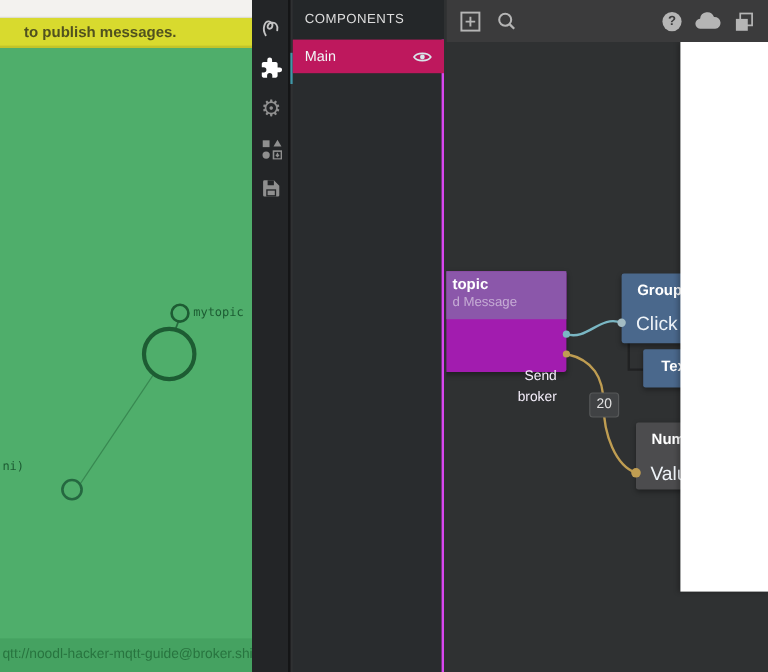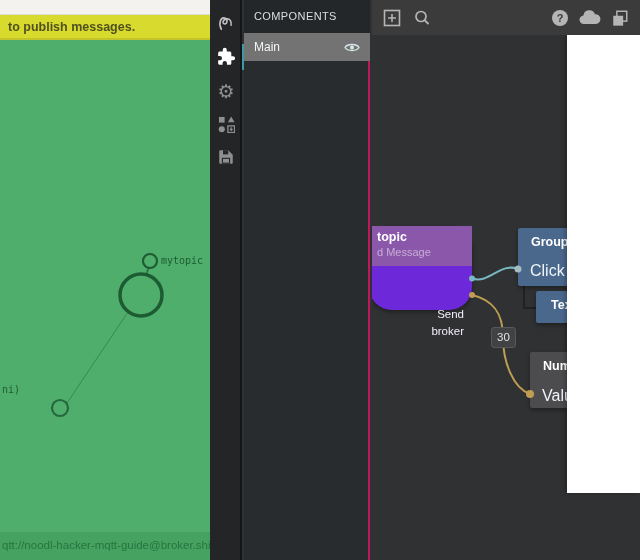--- a/index.html
+++ b/index.html
@@ -7,21 +7,21 @@
     font-family:"Liberation Sans", sans-serif; }
   #app { position:relative; width:640px; height:560px; overflow:hidden; }
   .abs { position:absolute; }
 
   
   #browser { left:0; top:0; width:210px; height:560px; background:#4fae6b; }
   #browser-topstrip { left:0; top:0; width:210px; height:15px; background:#f3f2ef;
     border-bottom:1px solid #ddddd2; }
   #banner { left:0; top:15px; width:210px; height:25px; background:#d8da2e;
     color:#50511f; font-size:12.5px; font-weight:600; line-height:25px;
-    padding-left:8px; white-space:nowrap; overflow:hidden;
+    padding-left:20px; white-space:nowrap; overflow:hidden;
     border-bottom:2px solid #c2c429; }
   #viz-svg { left:0; top:40px; }
   .viz-label { color:#1d5c33; font-size:10px;
     font-family:"DejaVu Sans Mono", monospace; white-space:nowrap; }
   #topic-label { left:161px; top:255px; }
   #client-label { left:2px; top:384px; }
   #status-bar { left:0; top:532px; width:210px; height:28px; background:#45a261;
     color:#28743f; font-size:11.5px; line-height:26px; white-space:nowrap;
     overflow:hidden; padding-left:2px; }
 
@@ -31,45 +31,45 @@
   
   #sidebar { left:0; top:0; width:32px; height:560px; background:#232527;
     border-right:2px solid #141516; }
   .side-icon { position:absolute; left:0; width:32px; height:30px;
     display:flex; align-items:center; justify-content:center; color:#8f8f8f; }
   .side-icon.active::after { content:""; position:absolute; right:-2px; top:2px;
     width:2px; height:26px; background:#3f98a8; }
 
   
   #panel { left:34px; top:0; width:126px; height:560px; background:#292c2e;
-    border-right:2px solid #be185d; }
+    border-right:2px solid #d946ef; }
   #panel-header { left:0; top:0; width:126px; height:33px; background:#242729;
     color:#dedede; font-size:11px; letter-spacing:.4px; line-height:33px;
     padding-left:10px; }
-  #main-row { left:0; top:33px; width:126px; height:28px; background:#737373;
+  #main-row { left:0; top:33px; width:126px; height:28px; background:#be185d;
     display:flex; align-items:center; }
   #main-row .row-label { color:#f2f6f7; font-size:12px; padding-left:10px; flex:1; }
   #main-row .row-eye { margin-right:10px; display:flex; }
 
   
   #canvas { left:162px; top:0; width:268px; height:560px; background:#2f3132;
     overflow:hidden; }
   #toolbar { left:0; top:0; width:268px; height:35px; background:#3b3b3c; z-index:6;
     display:flex; align-items:center; }
   .tb-icon { display:flex; align-items:center; justify-content:center;
     width:24px; height:24px; margin-left:6px; }
   .tb-right { margin-left:auto; display:flex; align-items:center; }
   .help-circle { width:16px; height:16px; border-radius:50%; background:#b5b5b5;
     color:#3b3b3c; font-size:11px; font-weight:bold; text-align:center;
     line-height:16px; }
 
   
   .node { position:absolute; z-index:2; border-radius:2px;
     box-shadow:0 2px 4px rgba(0,0,0,.35); color:#fff; font-size:12.5px; }
-  #node-message { left:-3px; top:226px; width:103px; height:84px; background:#6d28d9;border-radius:23px; }
+  #node-message { left:-3px; top:226px; width:103px; height:84px; background:#a21caf; }
   #node-message .node-head { position:absolute; left:0; top:0; right:0; height:40px;
     background:#8b57aa; }
   #node-message .node-title { position:absolute; left:8px; top:4px; font-weight:bold;
     white-space:nowrap; }
   #node-message .node-sub { position:absolute; left:8px; top:20px; font-size:11px;
     color:rgba(255,255,255,.5); white-space:nowrap; }
   .port-right { position:absolute; right:8px; font-size:11.5px; color:#f4eefa;
     white-space:nowrap;margin-top:36px; }
   #node-group { left:146px; top:228px; width:76px; height:58px; background:#4a688c;padding-left:28px; }
   #node-group .node-title { position:absolute; left:13px; top:7px; font-weight:600; }
@@ -160,21 +160,21 @@
     </div>
 
     <div id="canvas" class="abs">
 
       <svg id="wires-svg" width="268" height="560" viewBox="0 0 268 560">
         <path d="M 152 286 L 152 308 L 164 308" fill="none" stroke="#202122" stroke-width="2"></path>
         <path d="M 100 278.5 C 118 284 128 262 146 269" fill="none" stroke="#7ab7c4" stroke-width="2"></path>
         <path d="M 100 295 C 122 300 131 314 131 337 C 131 362 141 388 158 394" fill="none" stroke="#bf9d52" stroke-width="2"></path>
       </svg>
 
-      <div id="wire-badge">30</div>
+      <div id="wire-badge">20</div>
 
       <div class="node" id="node-message">
         <div class="node-head"></div>
         <div class="node-title">topic</div>
         <div class="node-sub">d Message</div>
         <div class="port-right" style="top:46px;">Send</div>
         <div class="port-right" style="top:63px;">broker</div>
       </div>
 
       <div class="node" id="node-group">

